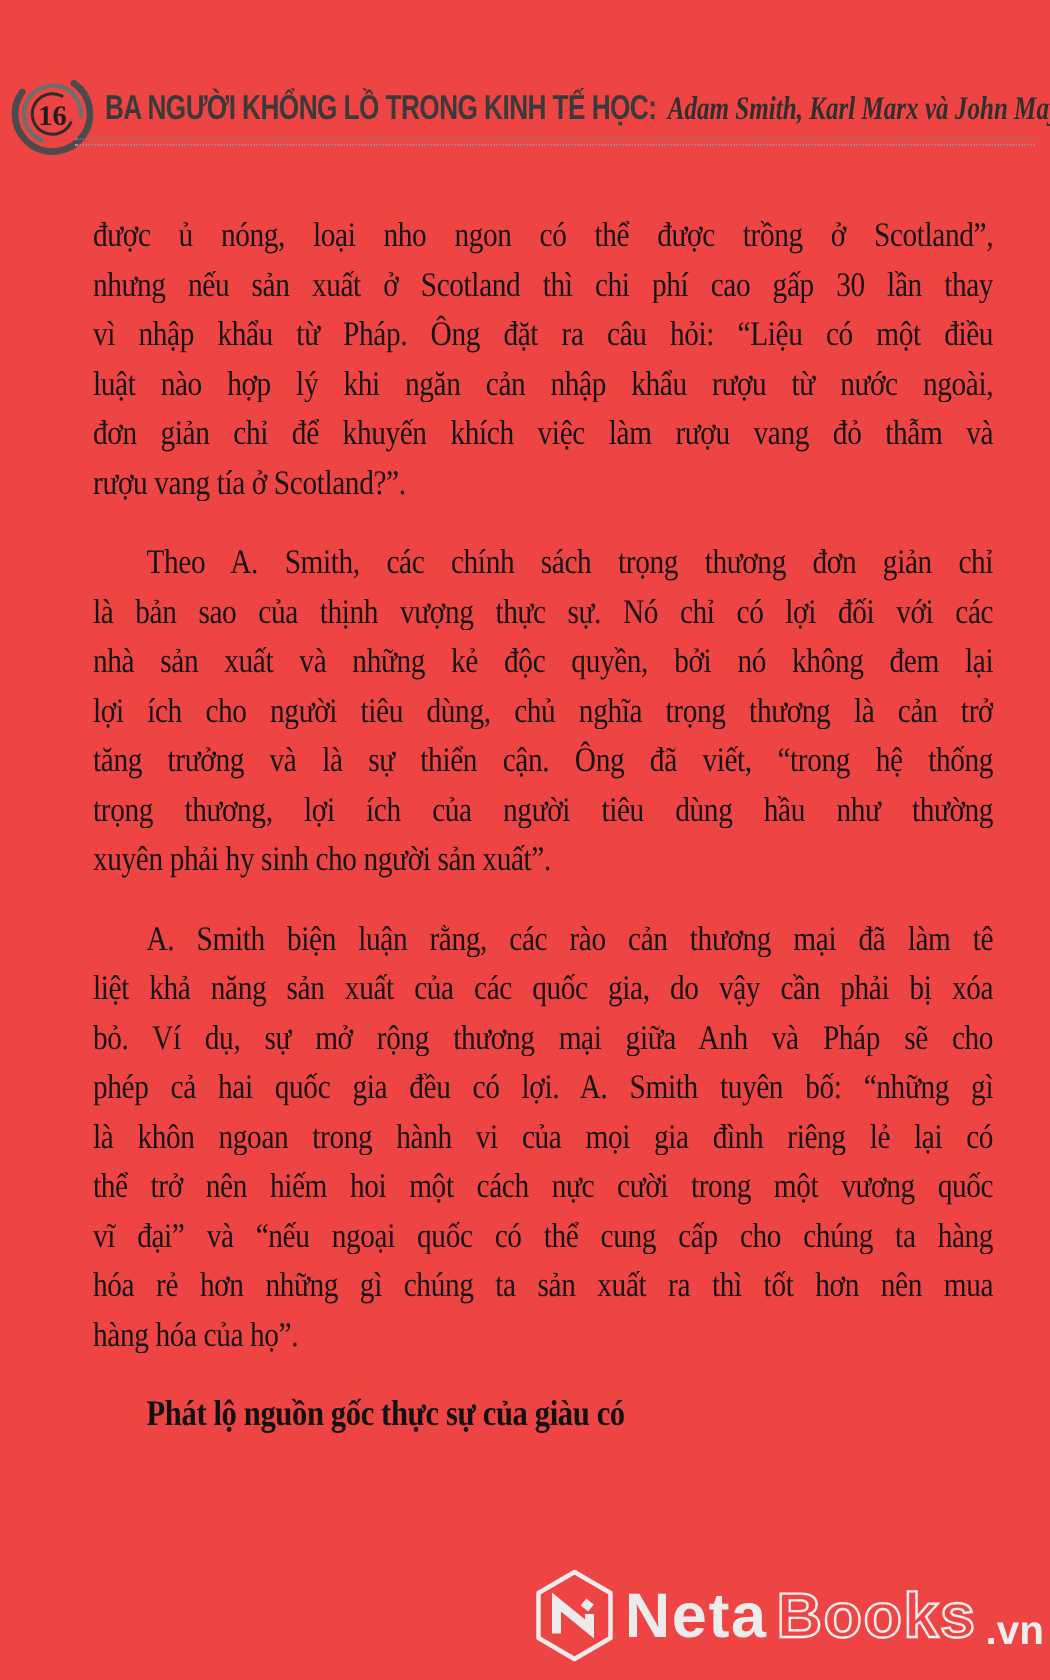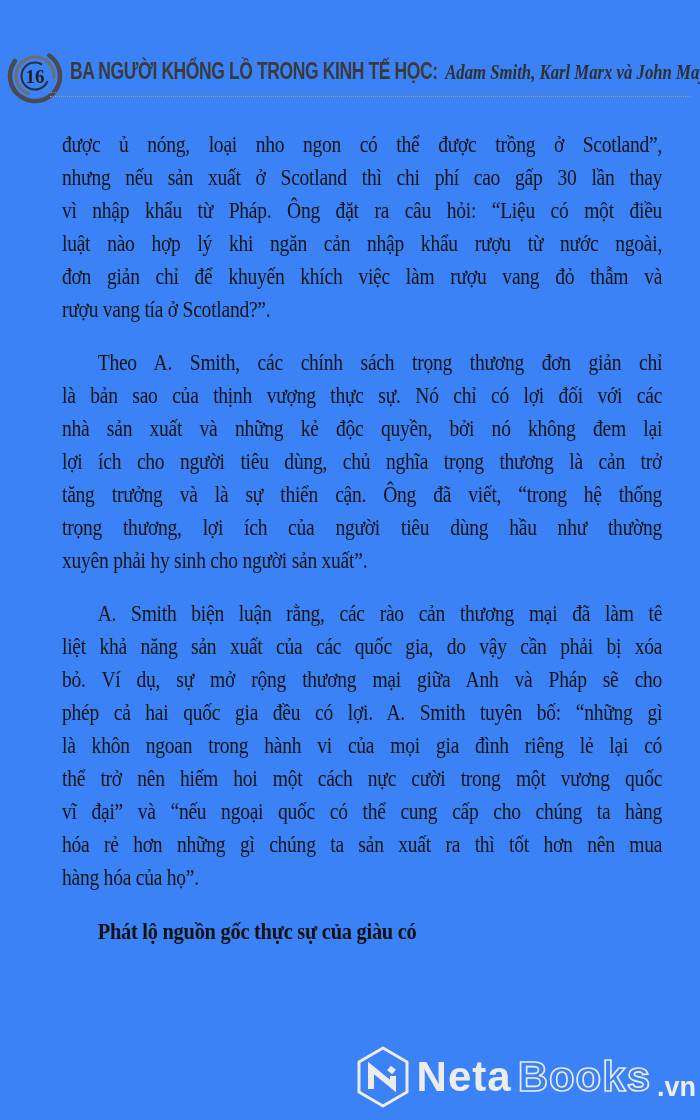--- a/index.html
+++ b/index.html
@@ -3,21 +3,21 @@
 <meta charset="utf-8">
 <style>
   html,body{margin:0;padding:0;}
   body{
     width:700px;height:1120px;
     background:#ffffff;
     font-family:"Liberation Serif", serif;
     position:relative;
     overflow:hidden;
   }
-  .page{position:absolute;inset:0;background:#3b82f6;}
+  .page{position:absolute;inset:0;background:#ef4444;}
 
   
   .badge{position:absolute;left:6px;top:45px;}
   .header-text{
     position:absolute;left:70px;top:58px;
     white-space:nowrap;
     transform:scaleX(0.76);transform-origin:0 50%;
     display:flex;align-items:baseline;gap:10px;
   }
   .ht-main{
@@ -35,21 +35,21 @@
     color:#2f2f2f;
   }
   .rule{
     position:absolute;left:50px;right:10px;top:92px;height:3px;
     border-top:1px dotted #7d7d7d;
     border-bottom:1px dotted #9a9a9a;
   }
 
   
   .page-body{
-    position:absolute;left:62px;top:128px;width:600px;
+    position:absolute;left:62px;top:140px;width:600px;
   }
   .para{margin:0;padding:0;}
   .para + .para{margin-top:20px;}
   .line{
     width:706px;
     transform:scaleX(0.85);transform-origin:0 0;
     font-size:23px;
     line-height:33px;height:33px;overflow:hidden;
     letter-spacing:-0.3px;
     color:#151515;

